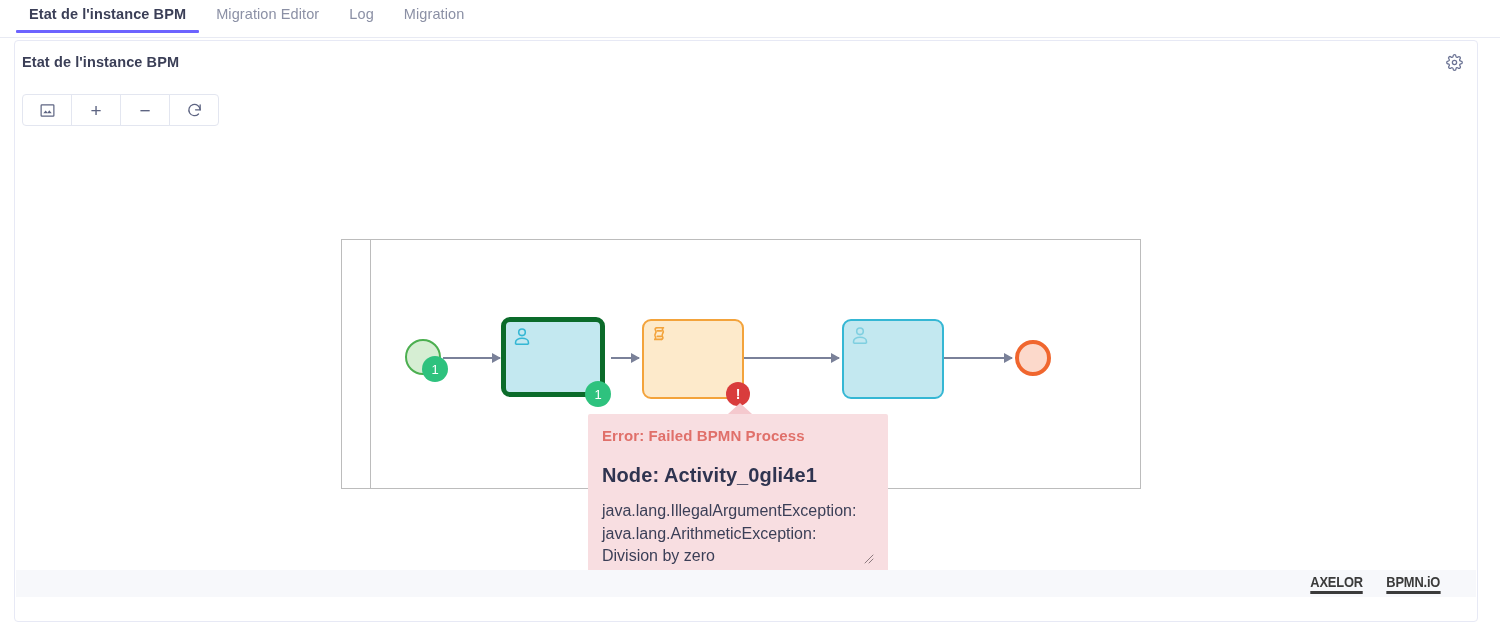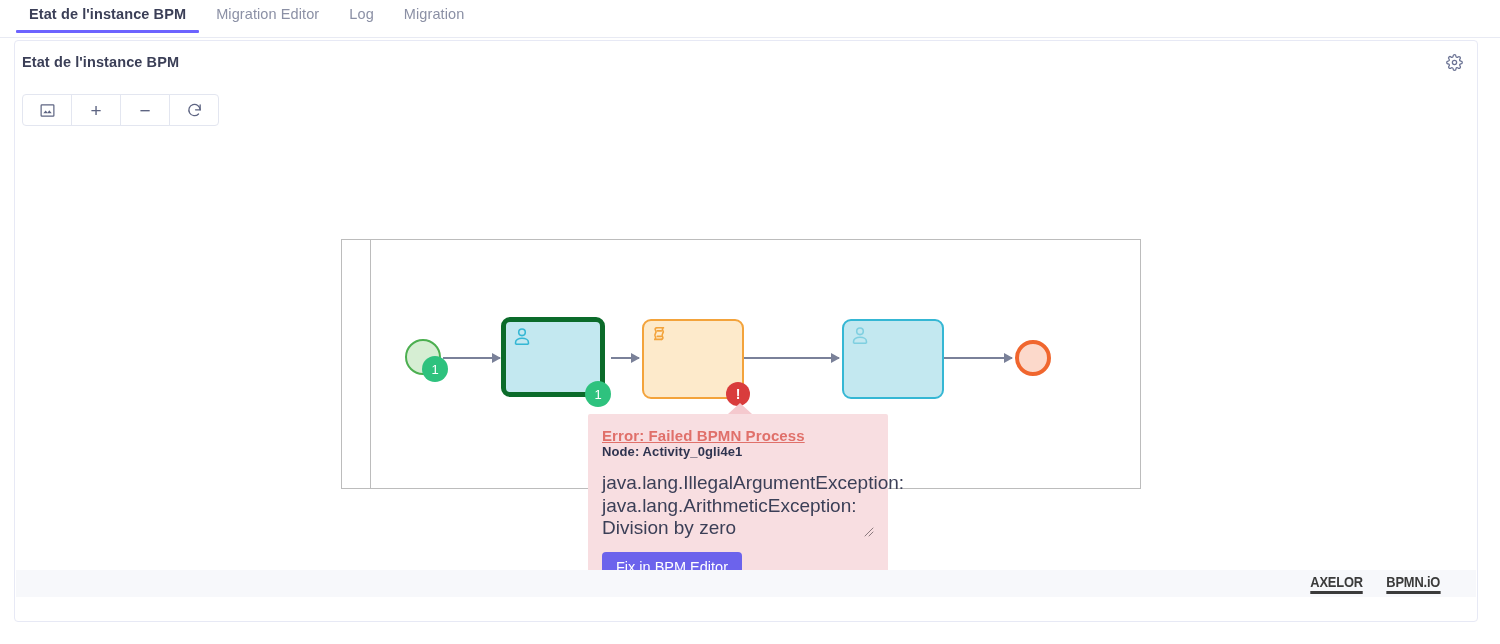--- a/index.html
+++ b/index.html
@@ -191,29 +191,29 @@
   .err-pop::before {
     content: "";
     position: absolute;
     left: 140px; top: -11px;
     border-left: 12px solid transparent;
     border-right: 12px solid transparent;
     border-bottom: 11px solid #f5c9ce;
   }
   .err-title {
     color: #e0706a; font-size: 15px; font-weight: 700;
-    margin-bottom: 0; letter-spacing: 0.1px; text-decoration: underline;
+    margin-bottom: 20px; letter-spacing: 0.1px;
   }
   .err-node {
-    color: #2f3450; font-size: 13px; font-weight: 700;
+    color: #2f3450; font-size: 20px; font-weight: 700;
     margin-bottom: 13px; letter-spacing: 0.1px;
   }
   .err-msg {
     position: relative;
-    color: #3b3f57; font-size: 19px; line-height: 22.5px;
+    color: #3b3f57; font-size: 16px; line-height: 22.5px;
     margin-bottom: 12px;
     padding-right: 14px;
     min-height: 68px;
   }
   .resize-handle {
     position: absolute;
     right: 0px; bottom: 8px;
     width: 12px; height: 12px;
     cursor: nwse-resize;
   }

